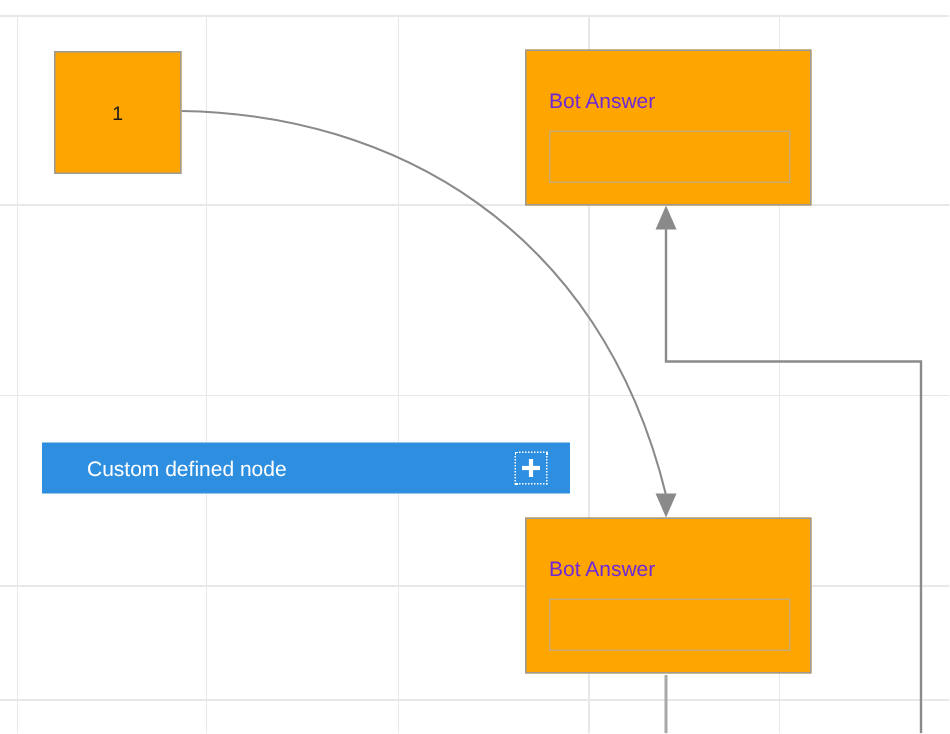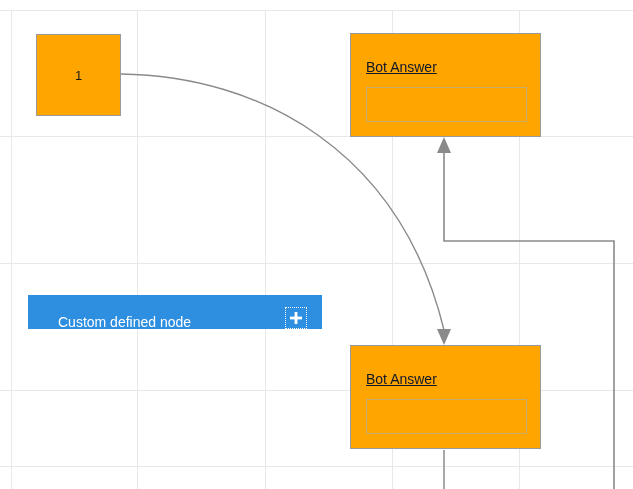--- a/index.html
+++ b/index.html
@@ -64,46 +64,45 @@
     height: 104px;
     padding: 0;
   }
   .node-bot-top { top: 33px; }
   .node-bot-bottom { top: 345px; }
   .node-title {
     position: absolute;
     left: 15px;
     top: 26px;
     font-size: 14px;
-    color: #0f172a;
+    color: #6d28d9;
     line-height: 1;
     white-space: nowrap;
-    text-decoration: underline;
   }
   .node-slot {
     position: absolute;
     left: 15px;
     top: 53px;
     width: 161px;
     height: 35px;
     box-sizing: border-box;
     border: 1px solid #c9aa6e;
     background: transparent;
   }
 
   
   .custom-bar {
     position: absolute;
     left: 28px;
     top: 295px;
-    width: 294px;
+    width: 352px;
     height: 34px;
     background: #2e8fe0;
     display: flex;
-    align-items: flex-end;
+    align-items: center;
     justify-content: space-between;
     padding: 0 15px 0 30px;
     box-sizing: border-box;
     cursor: pointer;
   }
   .custom-bar-label {
     color: #ffffff;
     font-size: 14px;
     line-height: 1;
     white-space: nowrap;

